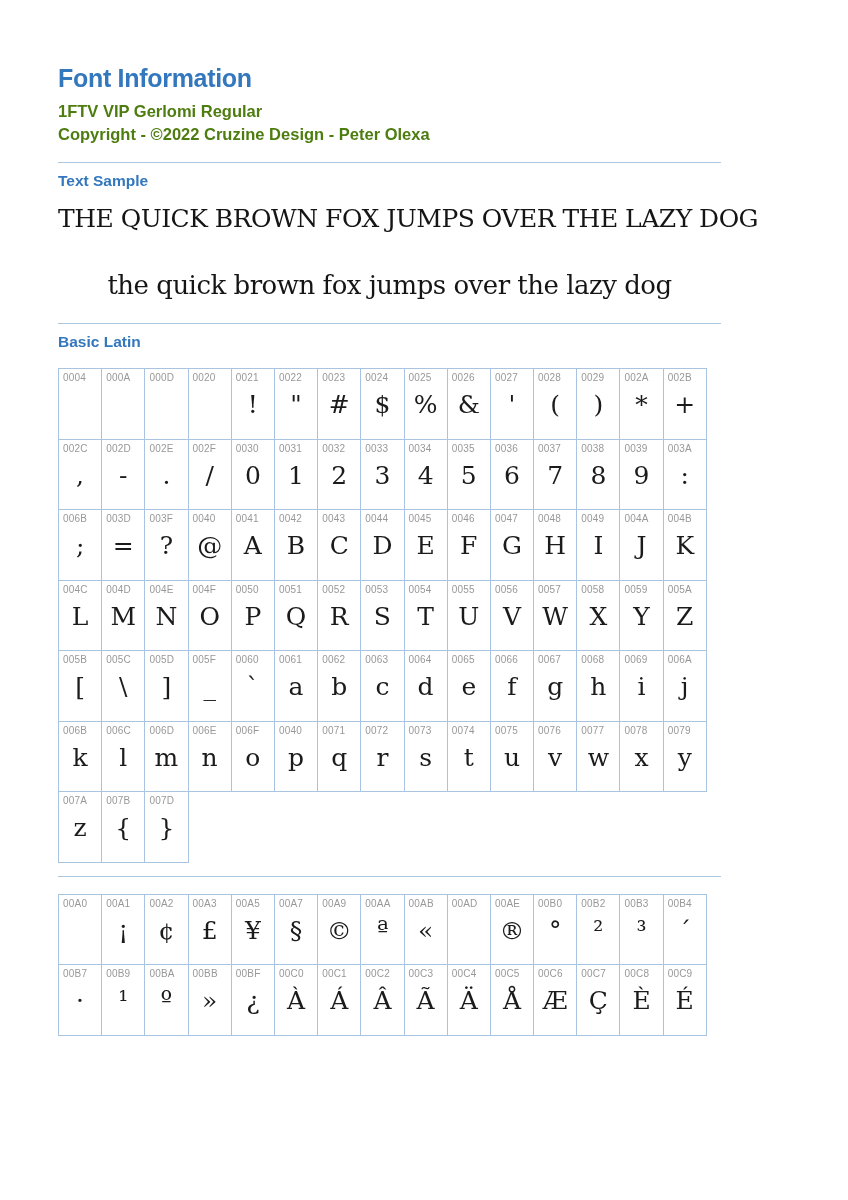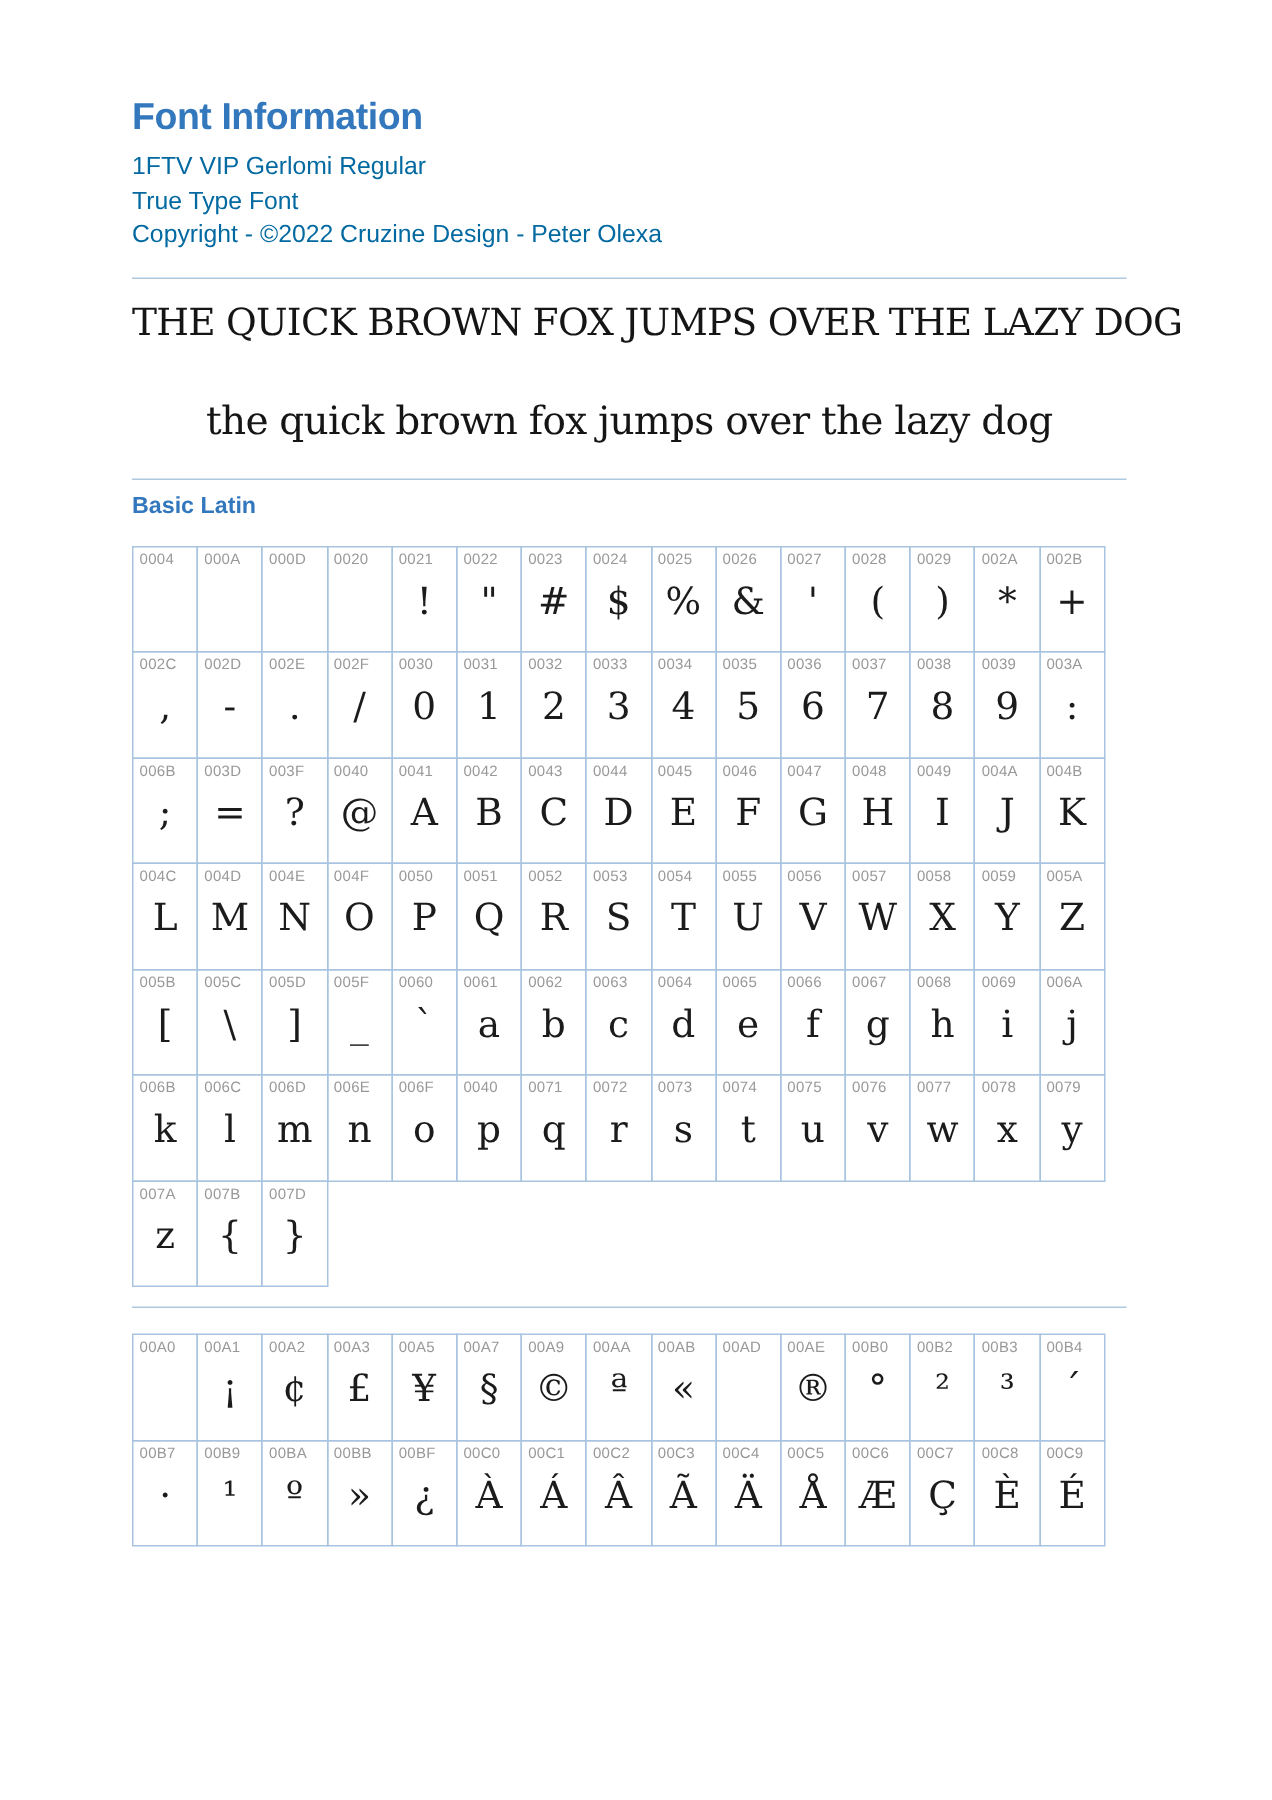--- a/index.html
+++ b/index.html
@@ -6,37 +6,37 @@
     margin: 0;
     padding: 0;
     background: #ffffff;
     width: 848px;
     height: 1200px;
     overflow: hidden;
     font-family: "Liberation Sans", sans-serif;
   }
   .page {
     width: 663px;
-    margin-left: 88px;
+    margin-left: 58px;
   }
   .title {
     margin: 0;
     padding-top: 64px;
     font-size: 25px;
     font-weight: bold;
     color: #3377bd;
     letter-spacing: -0.3px;
   }
   .info-block {
     margin-top: 7px;
   }
   .info-line {
     font-size: 16.5px;
-    font-weight: normal;
-    color: #0369a1;
+    font-weight: bold;
+    color: #4d7c0f;
     line-height: 22.5px;
   }
   .rule {
     border: 0;
     border-top: 1px solid #aec8e0;
     margin: 0;
     height: 0;
   }
   .rule-1 { margin-top: 17px; }
   .rule-2 { margin-top: 23px; }
@@ -98,26 +98,26 @@
 </style>
 </head>
 <body>
 
 <div class="page">
 
   <h1 class="title">Font Information</h1>
 
   <div class="info-block">
     <div class="info-line">1FTV VIP Gerlomi Regular</div>
-    <div class="info-line">True Type Font</div>
     <div class="info-line">Copyright - ©2022 Cruzine Design - Peter Olexa</div>
   </div>
 
   <hr class="rule rule-1">
 
+  <h2 class="section-label">Text Sample</h2>
   <div class="sample-upper">THE QUICK BROWN FOX JUMPS OVER THE LAZY DOG</div>
   <div class="sample-lower">the quick brown fox jumps over the lazy dog</div>
 
   <hr class="rule rule-2">
 
   <h2 class="section-label">Basic Latin</h2>
   <div class="glyph-table">
       <div class="glyph-row">
         <div class="glyph-cell">
           <div class="code">0004</div>

